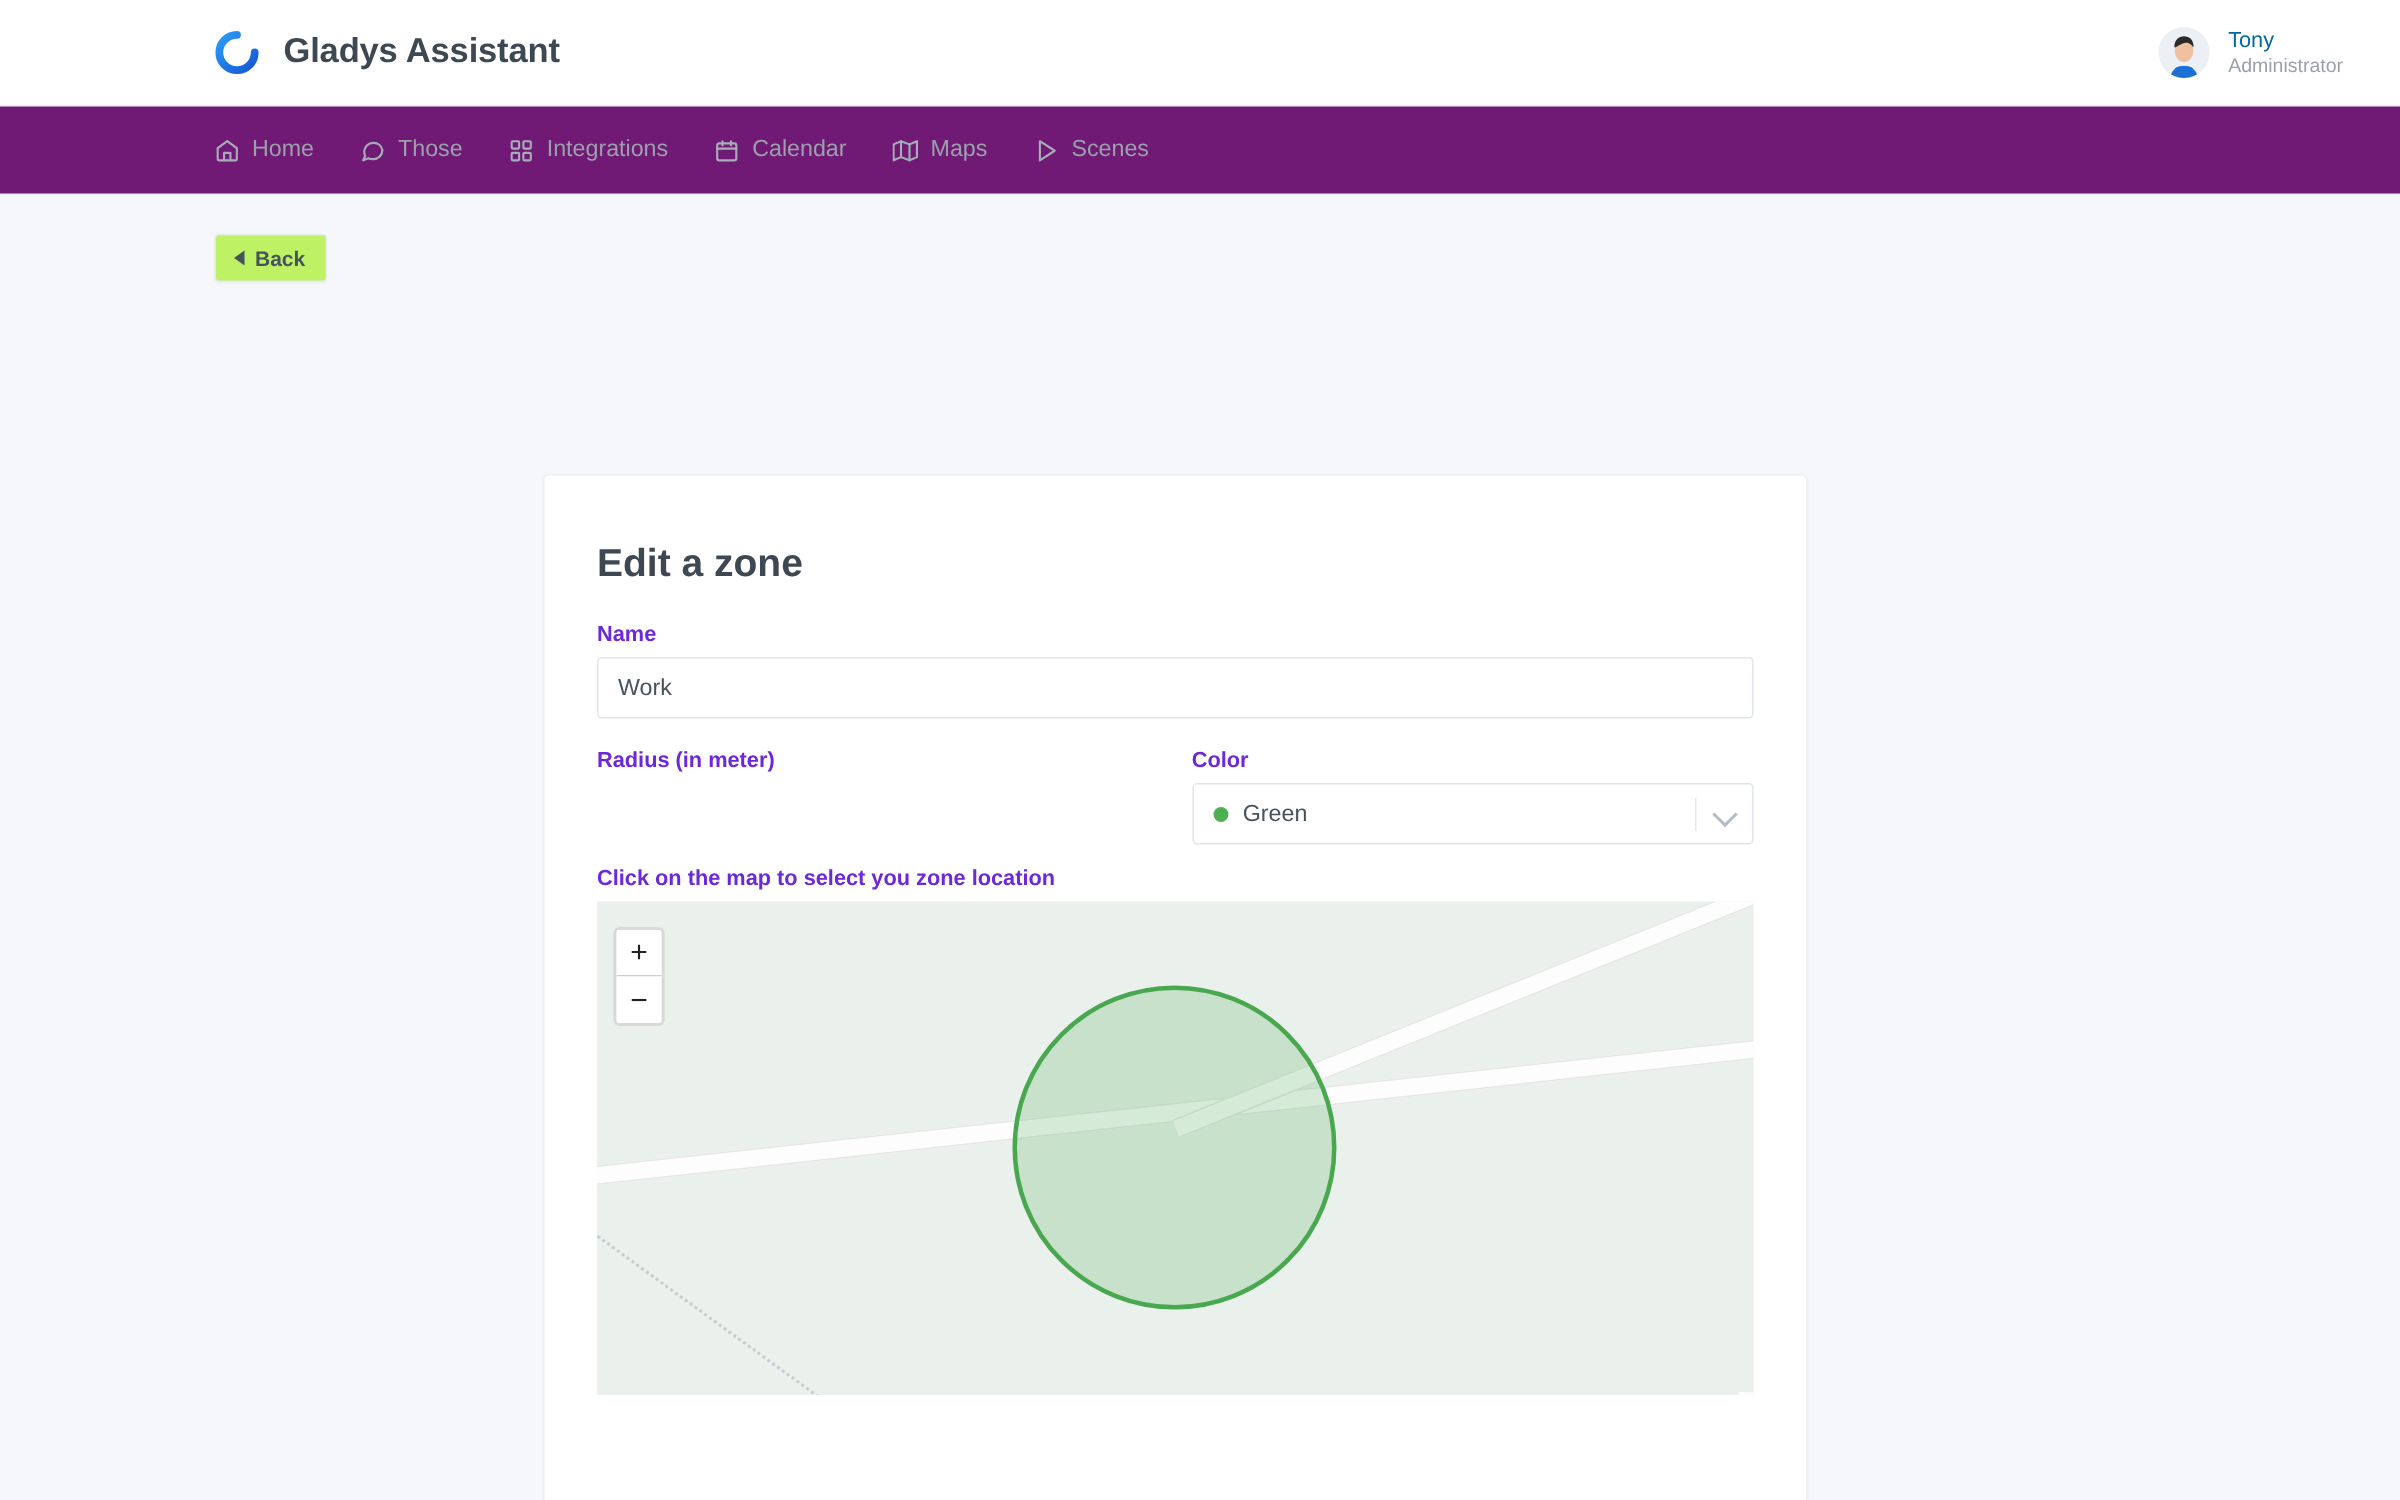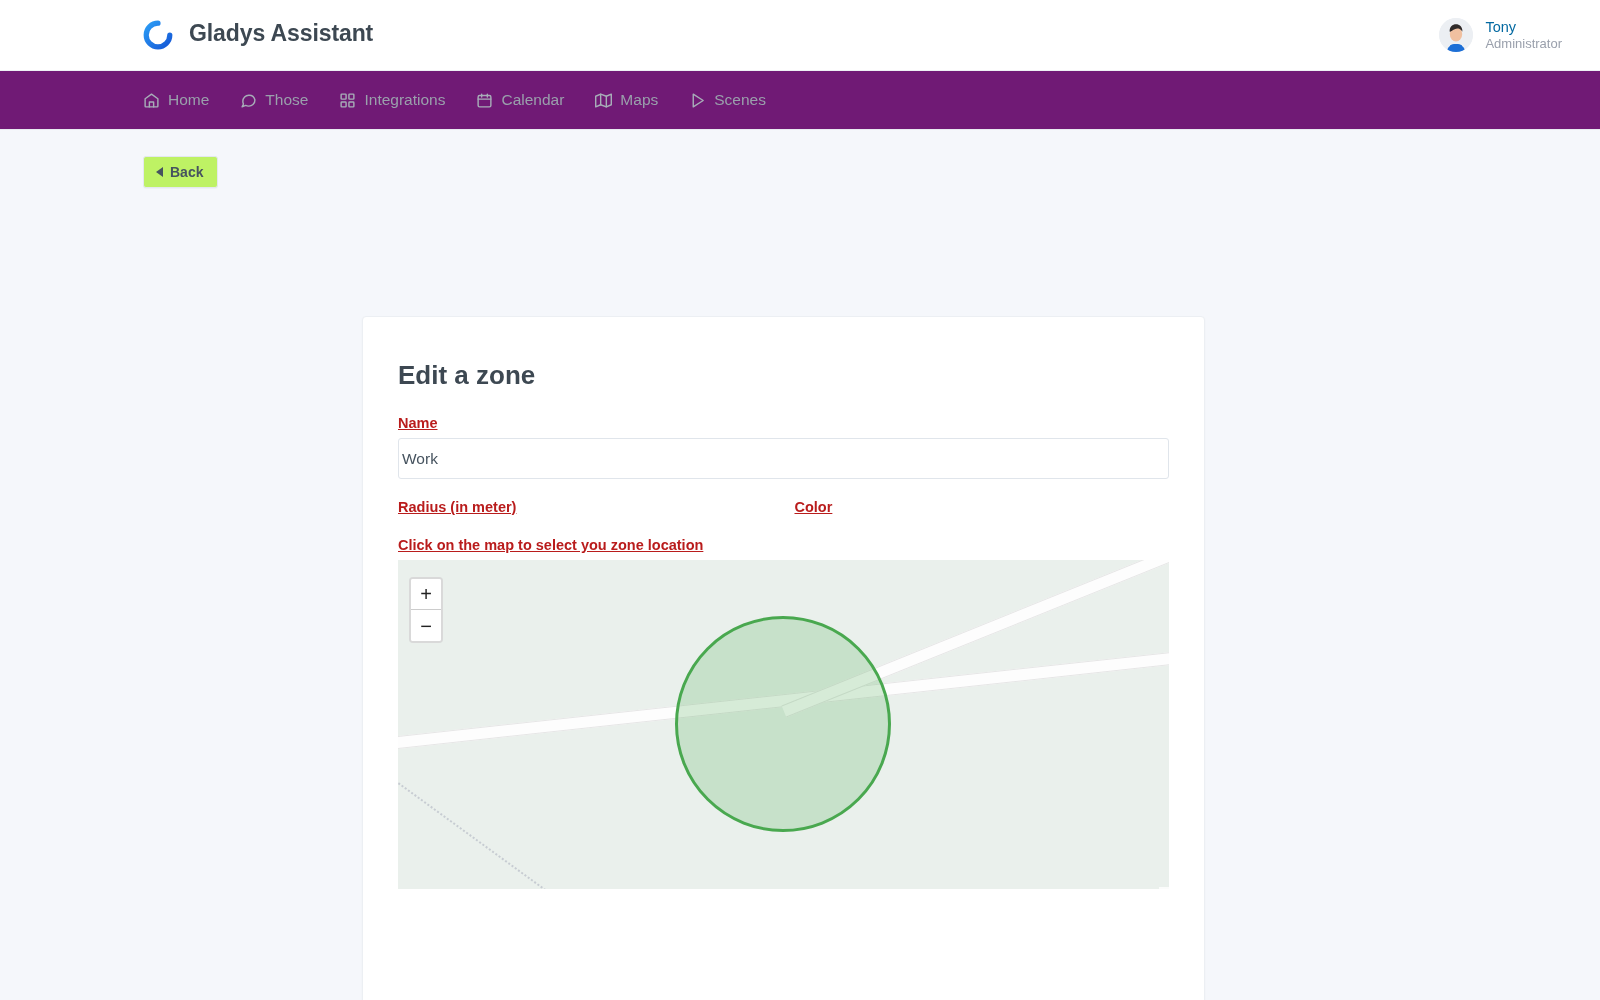--- a/index.html
+++ b/index.html
@@ -103,31 +103,30 @@
   .card-desc {
     font-size: 16.5px;
     line-height: 1.48;
     color: #55606c;
     margin: 0 0 25px 0;
     max-width: 775px;
   }
   .field-label {
     font-size: 14.5px;
     font-weight: bold;
-    color: #b91c1c;
+    color: #6d28d9;
     margin-bottom: 7px;
     display: block;
-    text-decoration: underline;
   }
   .text-input {
     width: 100%;
     height: 41px;
     border: 1px solid #e0e5eb;
     border-radius: 3px;
-    padding: 0 3px;
+    padding: 0 13px;
     font-size: 15.5px;
     color: #46535f;
     font-family: "Liberation Sans", sans-serif;
     background: #fff;
     outline: none;
   }
   .row2 { display: flex; gap: 22px; margin-top: 20px; }
   .col { flex: 1; min-width: 0; }
   .select-box {
     position: relative;
@@ -346,20 +345,26 @@
 
     <label class="field-label">Name</label>
     <input class="text-input" type="text" value="Work" style="">
 
     <div class="row2">
       <div class="col">
         <label class="field-label">Radius (in meter)</label>
       </div>
       <div class="col">
         <label class="field-label">Color</label>
+        <div class="select-box">
+          <span class="color-dot" style="background:#4caf50"></span>
+          <span class="select-value">Green</span>
+          <span class="select-sep"></span>
+          <span class="chev"></span>
+        </div>
       </div>
     </div>
 
     <label class="field-label map-label">Click on the map to select you zone location</label>
 
     <div class="map" style="background: rgb(234, 240, 236);">
       <div class="road-main"></div>
       <div class="road-ne"></div>
       <div class="footpath"></div>
       <div class="zone-circle" style="border-color: rgb(73, 168, 79); background: rgba(76, 175, 80, 0.22);"></div>

